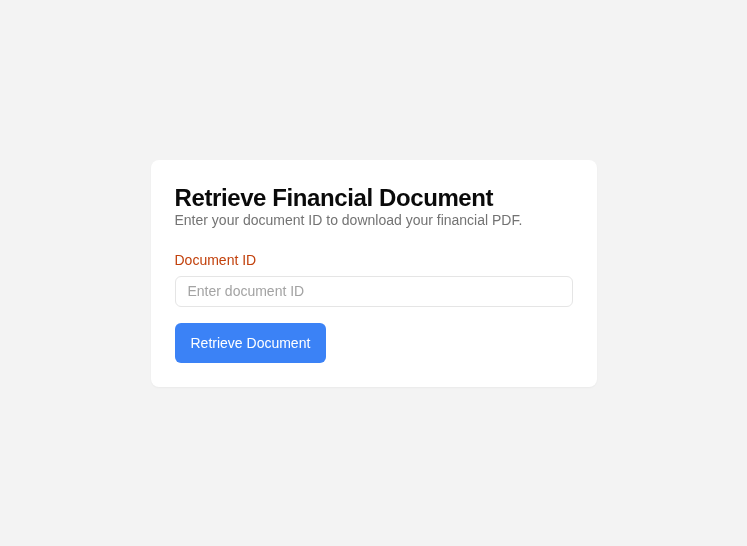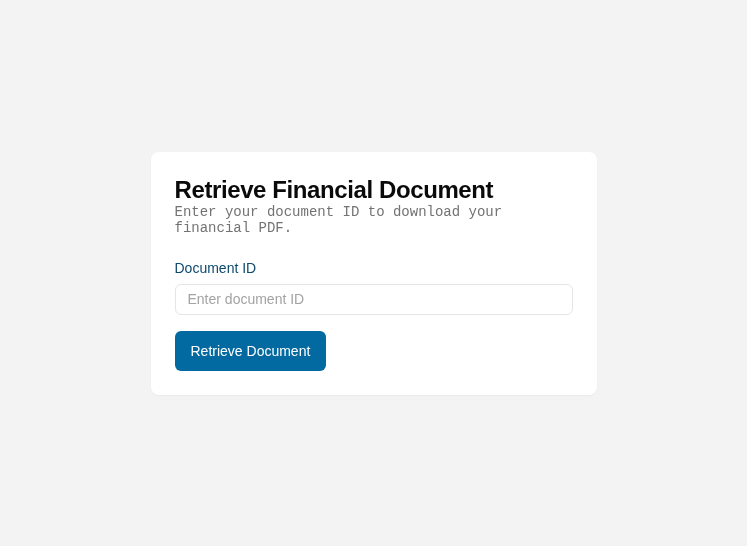--- a/index.html
+++ b/index.html
@@ -27,47 +27,46 @@
     .card-title {
       font-size: 24px;
       font-weight: 700;
       color: #0a0a0a;
       letter-spacing: -0.4px;
     }
     .card-subtitle {
       font-size: 14px;
       color: #737373;
       margin-bottom: 24px;
-      font-family: Liberation Mono, monospace;
     }
     .field-label {
       font-size: 14px;
       font-weight: 500;
-      color: #0c4a6e;
+      color: #c2410c;
       display: block;
       margin-bottom: 8px;
     }
     .text-input {
       width: 100%;
       height: 31px;
       padding: 8px 12px;
       font-size: 14px;
       border: 1px solid #e5e5e5;
       border-radius: 6px;
       outline: none;
       color: #0a0a0a;
       background: #ffffff;
       font-family: inherit;
     }
     .text-input::placeholder {
       color: #a3a3a3;
     }
     .submit-button {
       margin-top: 16px;
-      background-color: #0369a1;
+      background-color: #3b82f6;
       color: #ffffff;
       font-size: 14px;
       font-weight: 500;
       padding: 10px 16px;
       border: none;
       border-radius: 6px;
       cursor: pointer;
       height: 40px;
       font-family: inherit;
       text-align: right;

